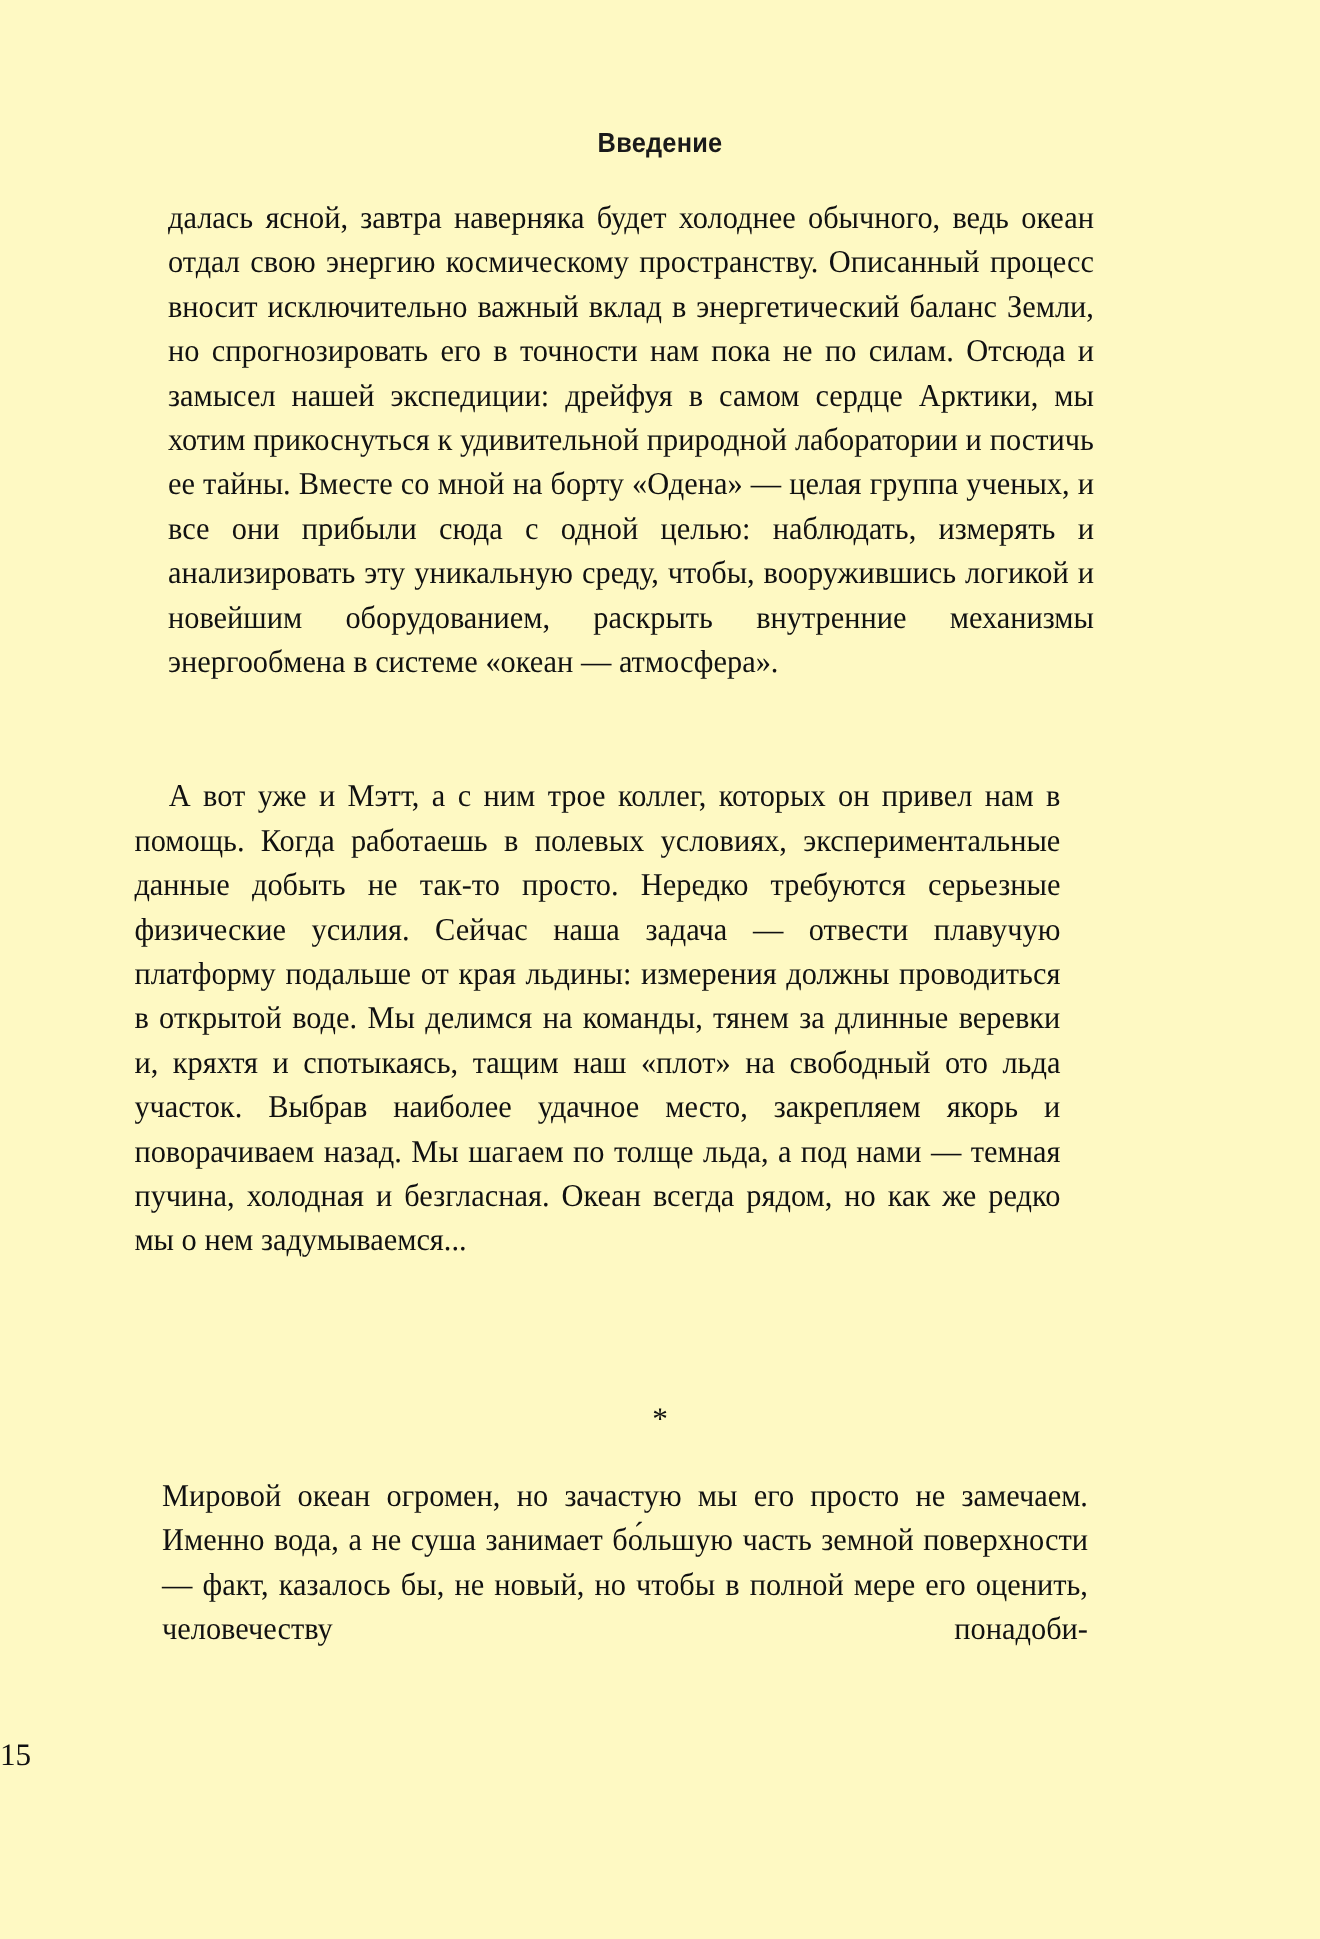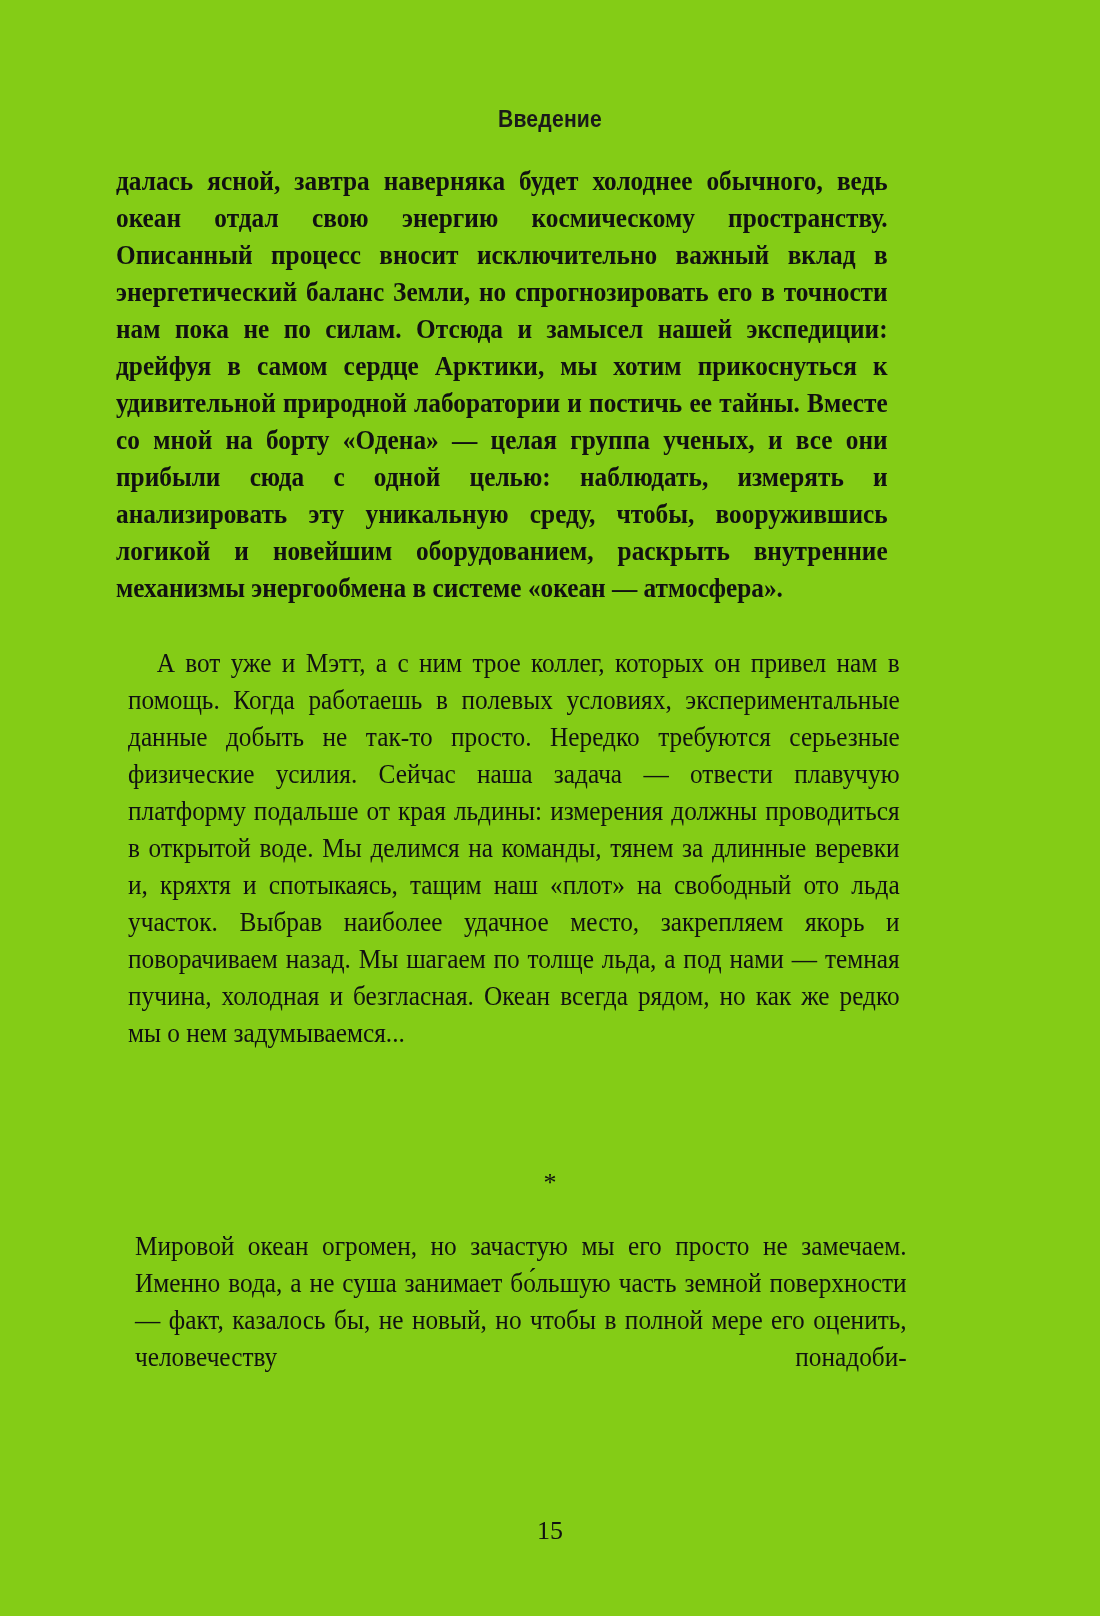--- a/index.html
+++ b/index.html
@@ -13,21 +13,21 @@
     position: relative;
     overflow: hidden;
     font-family: "Liberation Serif", "DejaVu Serif", serif;
     color: #111111;
     -webkit-font-smoothing: antialiased;
   }
 
   .page {
     position: absolute;
     inset: 0;
-    background: #84cc16;
+    background: #fef9c3;
   }
 
   
   .running-head {
     position: absolute;
     top: 106px;
     left: 0;
     width: 1100px;
     text-align: center;
     font-family: "Liberation Sans", "DejaVu Sans", sans-serif;
@@ -68,29 +68,29 @@
     text-align: center;
     font-size: 26px;
     line-height: 30px;
     color: #111111;
   }
 
   
   .folio {
     position: absolute;
     left: 0;
-    top: 1516px;
+    top: 1448px;
     width: 1100px;
-    text-align: center;
+    text-align: left;
     font-size: 26px;
     color: #111111;
   }
 
-  .block-p1 { position: absolute; left: 116px; top: 163px; width: 772px; font-weight: bold; }
-  .block-p2 { position: absolute; left: 128px; top: 645px; width: 772px; }
+  .block-p1 { position: absolute; left: 140px; top: 163px; width: 772px; }
+  .block-p2 { position: absolute; left: 112px; top: 645px; width: 772px; }
   .block-p3 { position: absolute; left: 135px; top: 1228px; width: 772px; }
 </style>
 </head>
 <body>
 
 <div class="page">
 
   <div class="running-head">Введение</div>
 
   <div class="block-p1">

